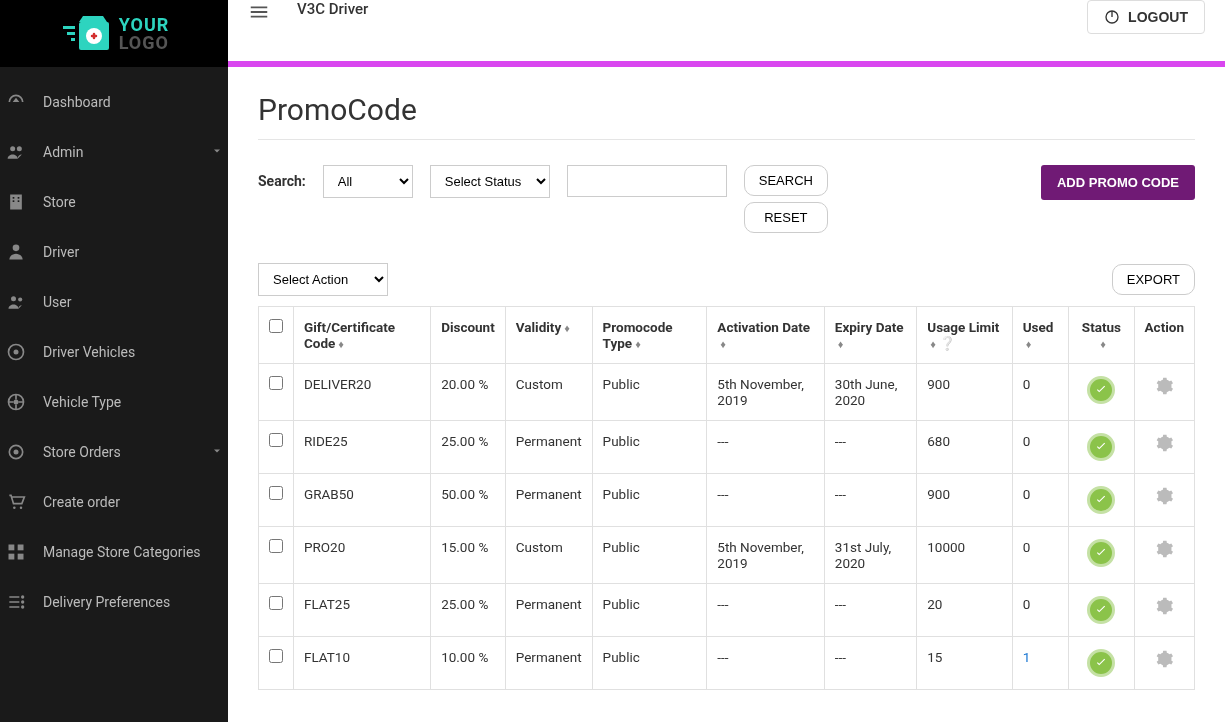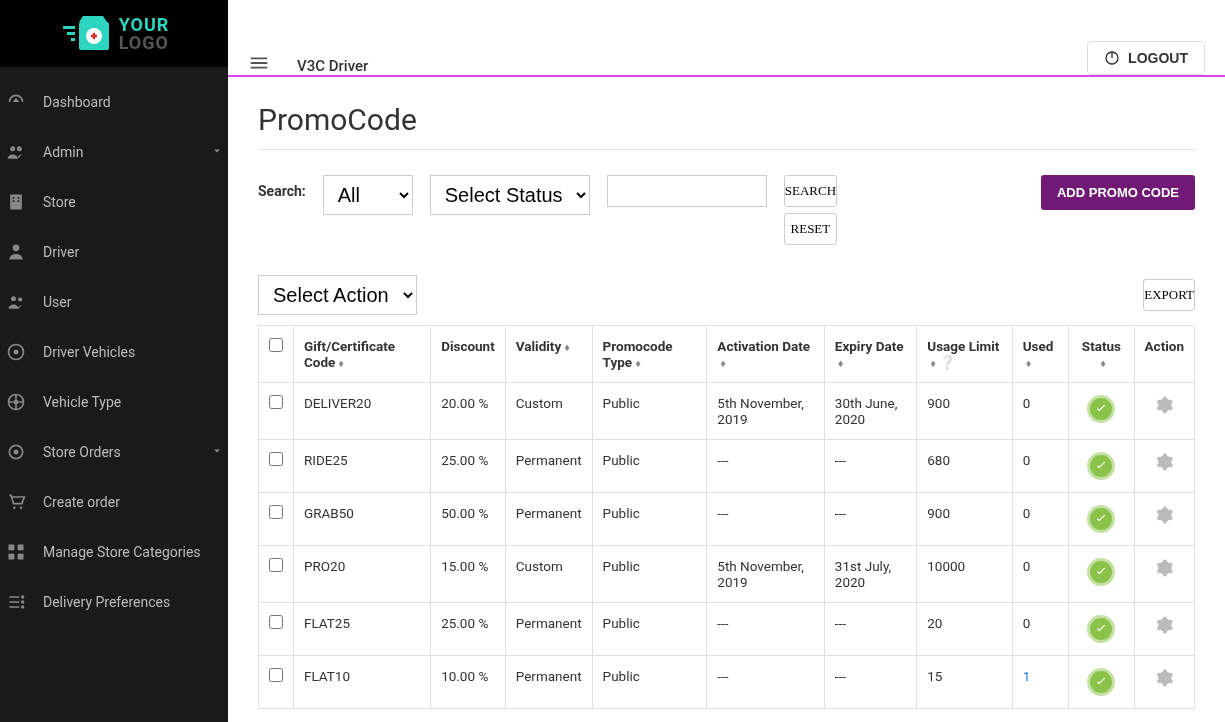--- a/index.html
+++ b/index.html
@@ -20,39 +20,39 @@
     .nav { flex:1; overflow-y:auto; padding-top:10px; }
     .nav-item { display:flex; align-items:center; padding: 14px 5px; color:#bbb; cursor:pointer; font-size:14px; }
     .nav-ico { width:22px; height:22px; margin-right:16px; display:flex; align-items:center; justify-content:center; color:#888; }
     .nav-ico svg { width:20px; height:20px; fill:currentColor; }
     .nav-label { flex:1; }
     .nav-chev { color:#888; }
     .nav-chev svg{ width:12px; height:12px; fill:currentColor;}
     
     
     .main { flex:1; display:flex; flex-direction:column; background:#fff; overflow:hidden; }
-    .topbar { height:77px; border-bottom:2px solid #d946ef; display:flex; align-items:flex-end; padding:0 20px; }
+    .topbar { height:67px; border-bottom:6px solid #d946ef; display:flex; align-items:flex-start; padding:0 20px; }
     .hamburger { width:24px; height:24px; margin-right:25px; cursor:pointer; color:#555; display:flex; align-items:center; }
     .hamburger svg{width:22px;height:22px;fill:currentColor;}
     .brand-name { font-size:15px; color:#333; font-weight:500;}
     .topbar-spacer { flex:1; }
     .logout-btn { display:flex; align-items:center; gap:8px; padding:8px 16px; border:1px solid #ddd; border-radius:4px; background:#fff; cursor:pointer; font-size:14px; font-weight:700; color:#333;}
     .logout-btn svg{width:16px;height:16px;fill:none;stroke:currentColor;stroke-width:2;}
     
     .content { flex:1; padding: 25px 30px; overflow-y:auto; }
     .page-title { font-size:30px; font-weight:400; color:#333; margin-bottom:12px; }
     .divider { border:0; border-top:1px solid #e5e5e5; margin-bottom:25px; }
     
     .search-row { display:flex; align-items:flex-start; gap:17px; margin-bottom:30px; }
     .search-label { font-weight:700; font-size:14px; padding-top:8px; }
-    .sel { padding:7px 10px; border:1px solid #ccc; background:#fff; font-size:20px; min-width:90px; }
+    .sel { padding:7px 10px; border:1px solid #ccc; background:#fff; font-size:13px; min-width:90px; }
     .sel.status { min-width:120px; }
     .txt-input { padding:7px; border:1px solid #ccc; width:160px; font-size:14px; }
     .btn-col { display:flex; flex-direction:column; gap:6px;}
-    .btn { padding:7px 0; border:1px solid #ccc; background:#fff; font-size:13px; cursor:pointer; border-radius:3px; font-weight:500;font-family:Liberation Serif, serif;}
+    .btn { padding:7px 14px; border:1px solid #ccc; background:#fff; font-size:13px; cursor:pointer; border-radius:10px; font-weight:500;}
     .search-spacer{flex:1;}
     .btn-primary { background:#701a75; color:#fff; border:none; padding:10px 16px; font-weight:600; font-size:13px; border-radius:3px; cursor:pointer; }
     
     .actions-row { display:flex; align-items:center; margin-bottom:10px; gap:12px;}
     .actions-row .sel { min-width:130px;}
     .actions-spacer{flex:1;}
     
     table { width:100%; border-collapse:collapse; font-size:13.5px; }
     th, td { border:1px solid #e0e0e0; padding:12px 10px; text-align:left; vertical-align:top; }
     th { font-weight:700; color:#333; background:#fff; }

